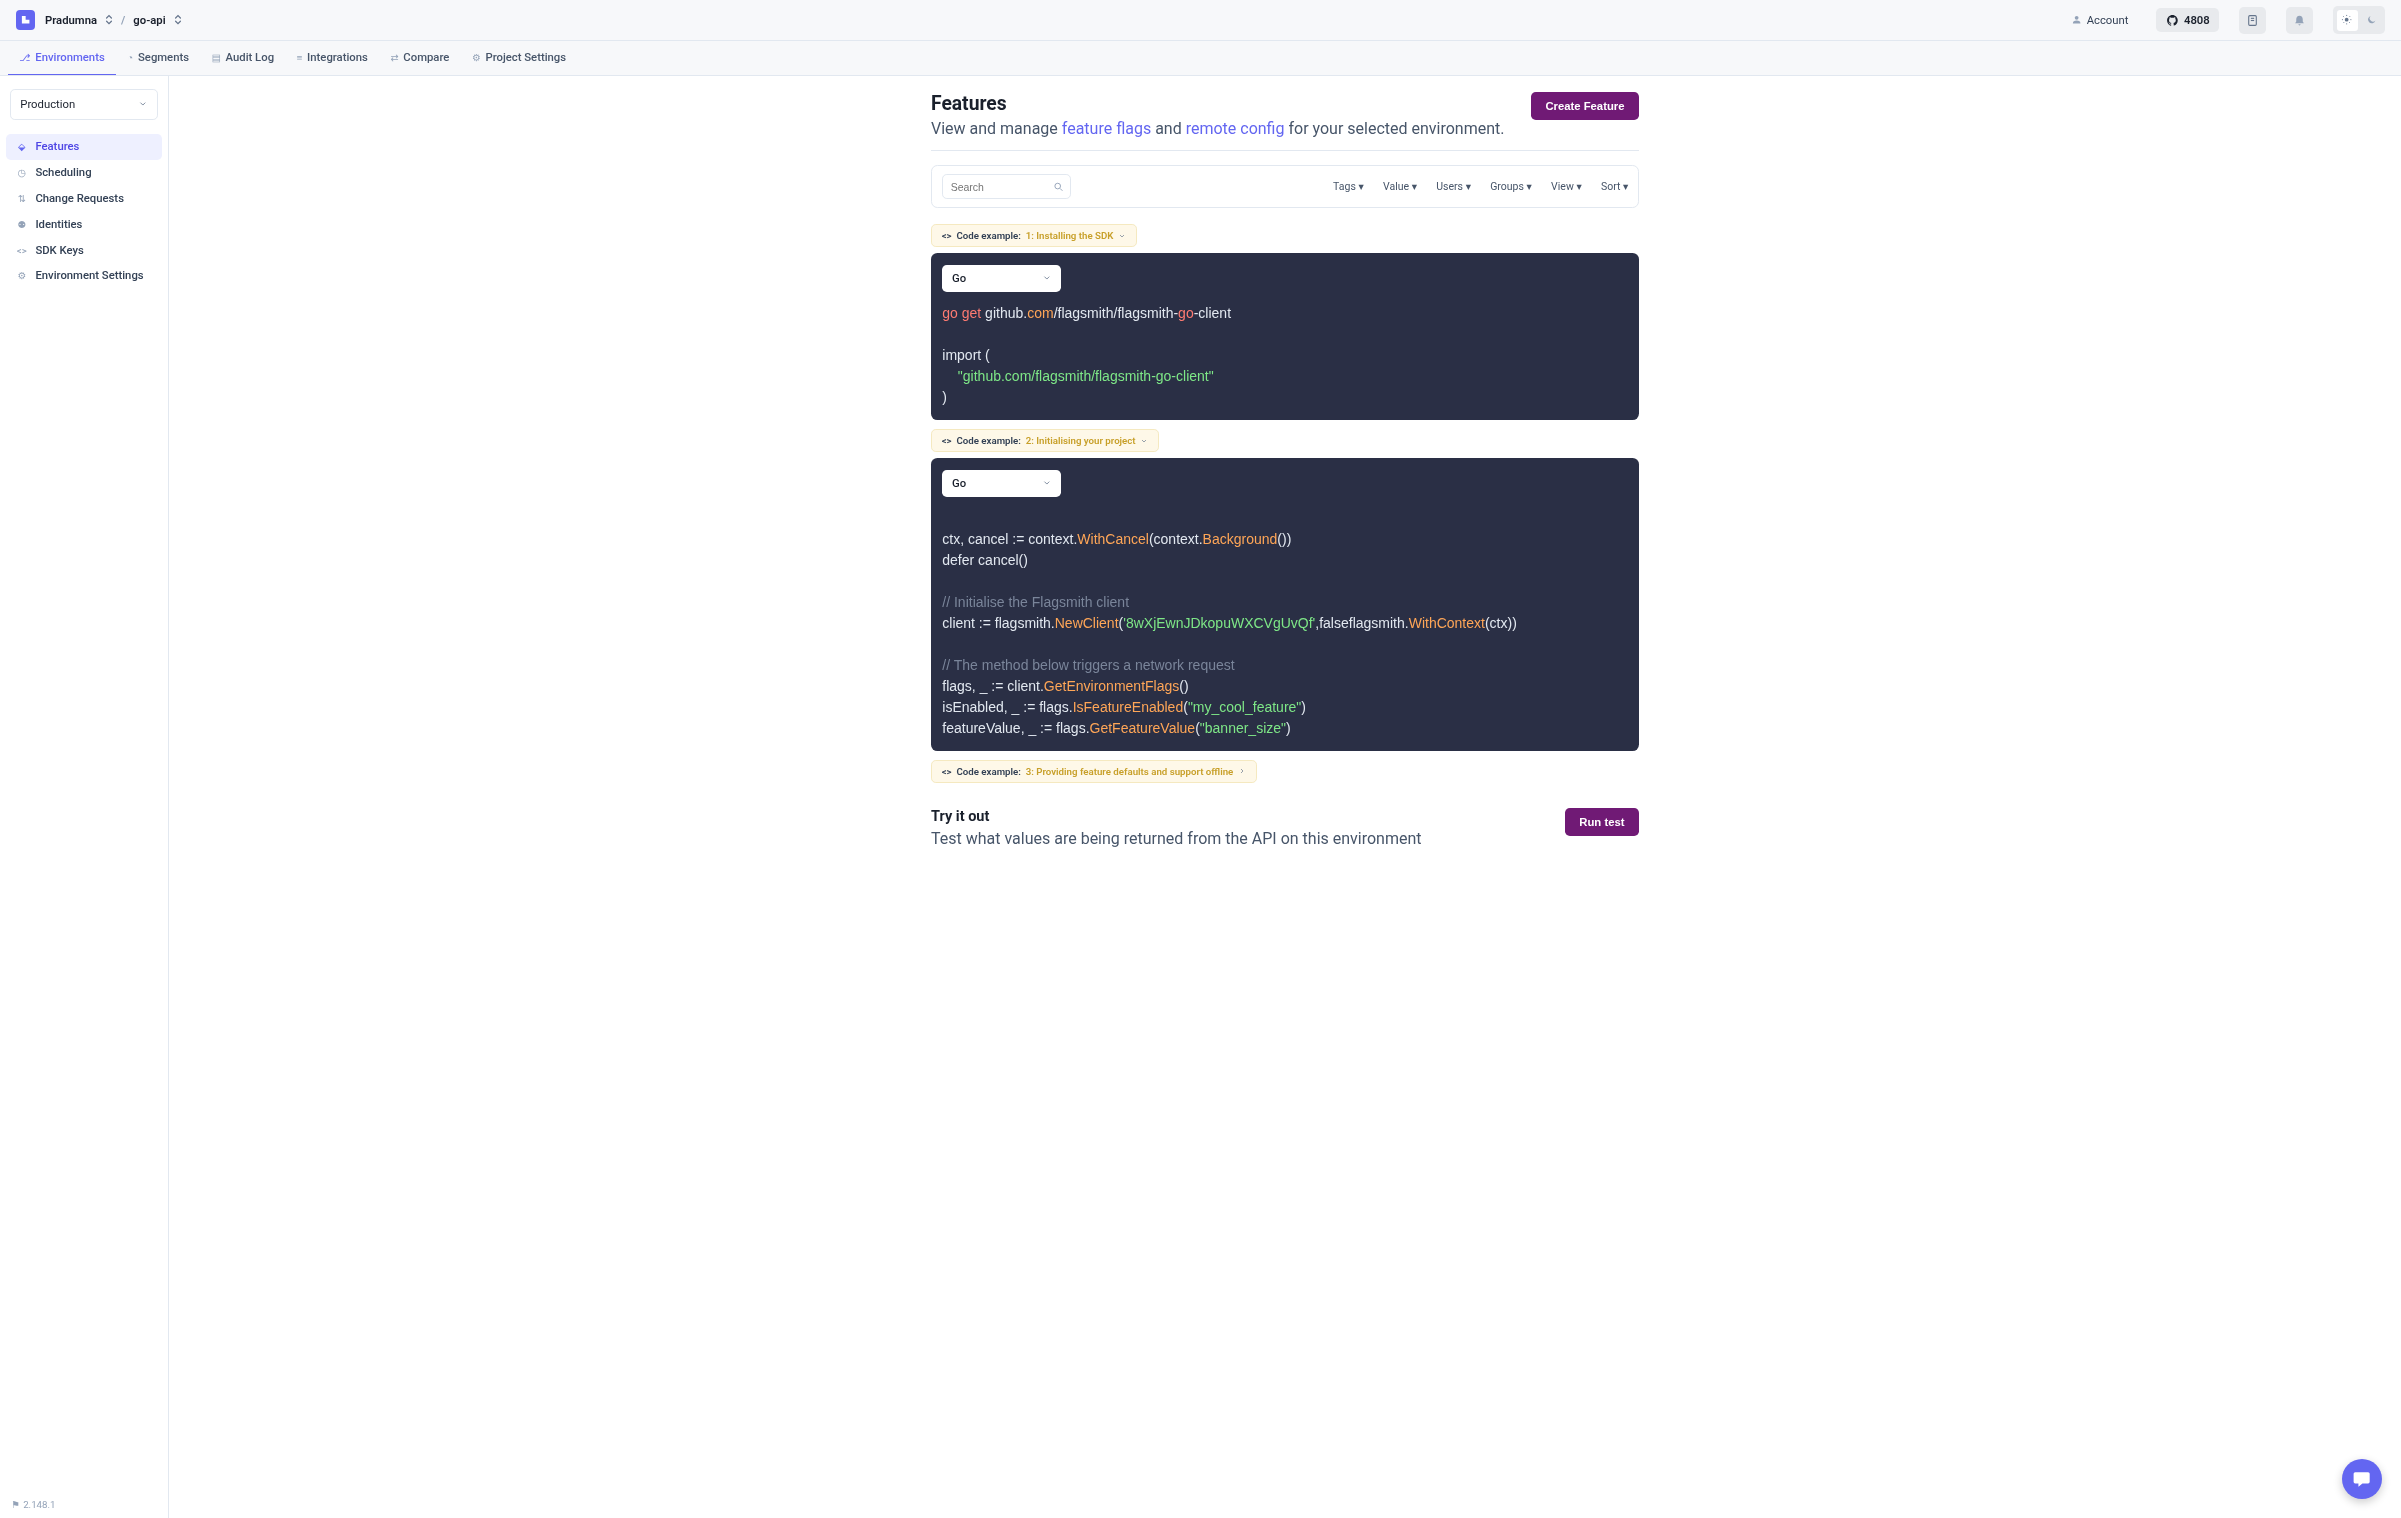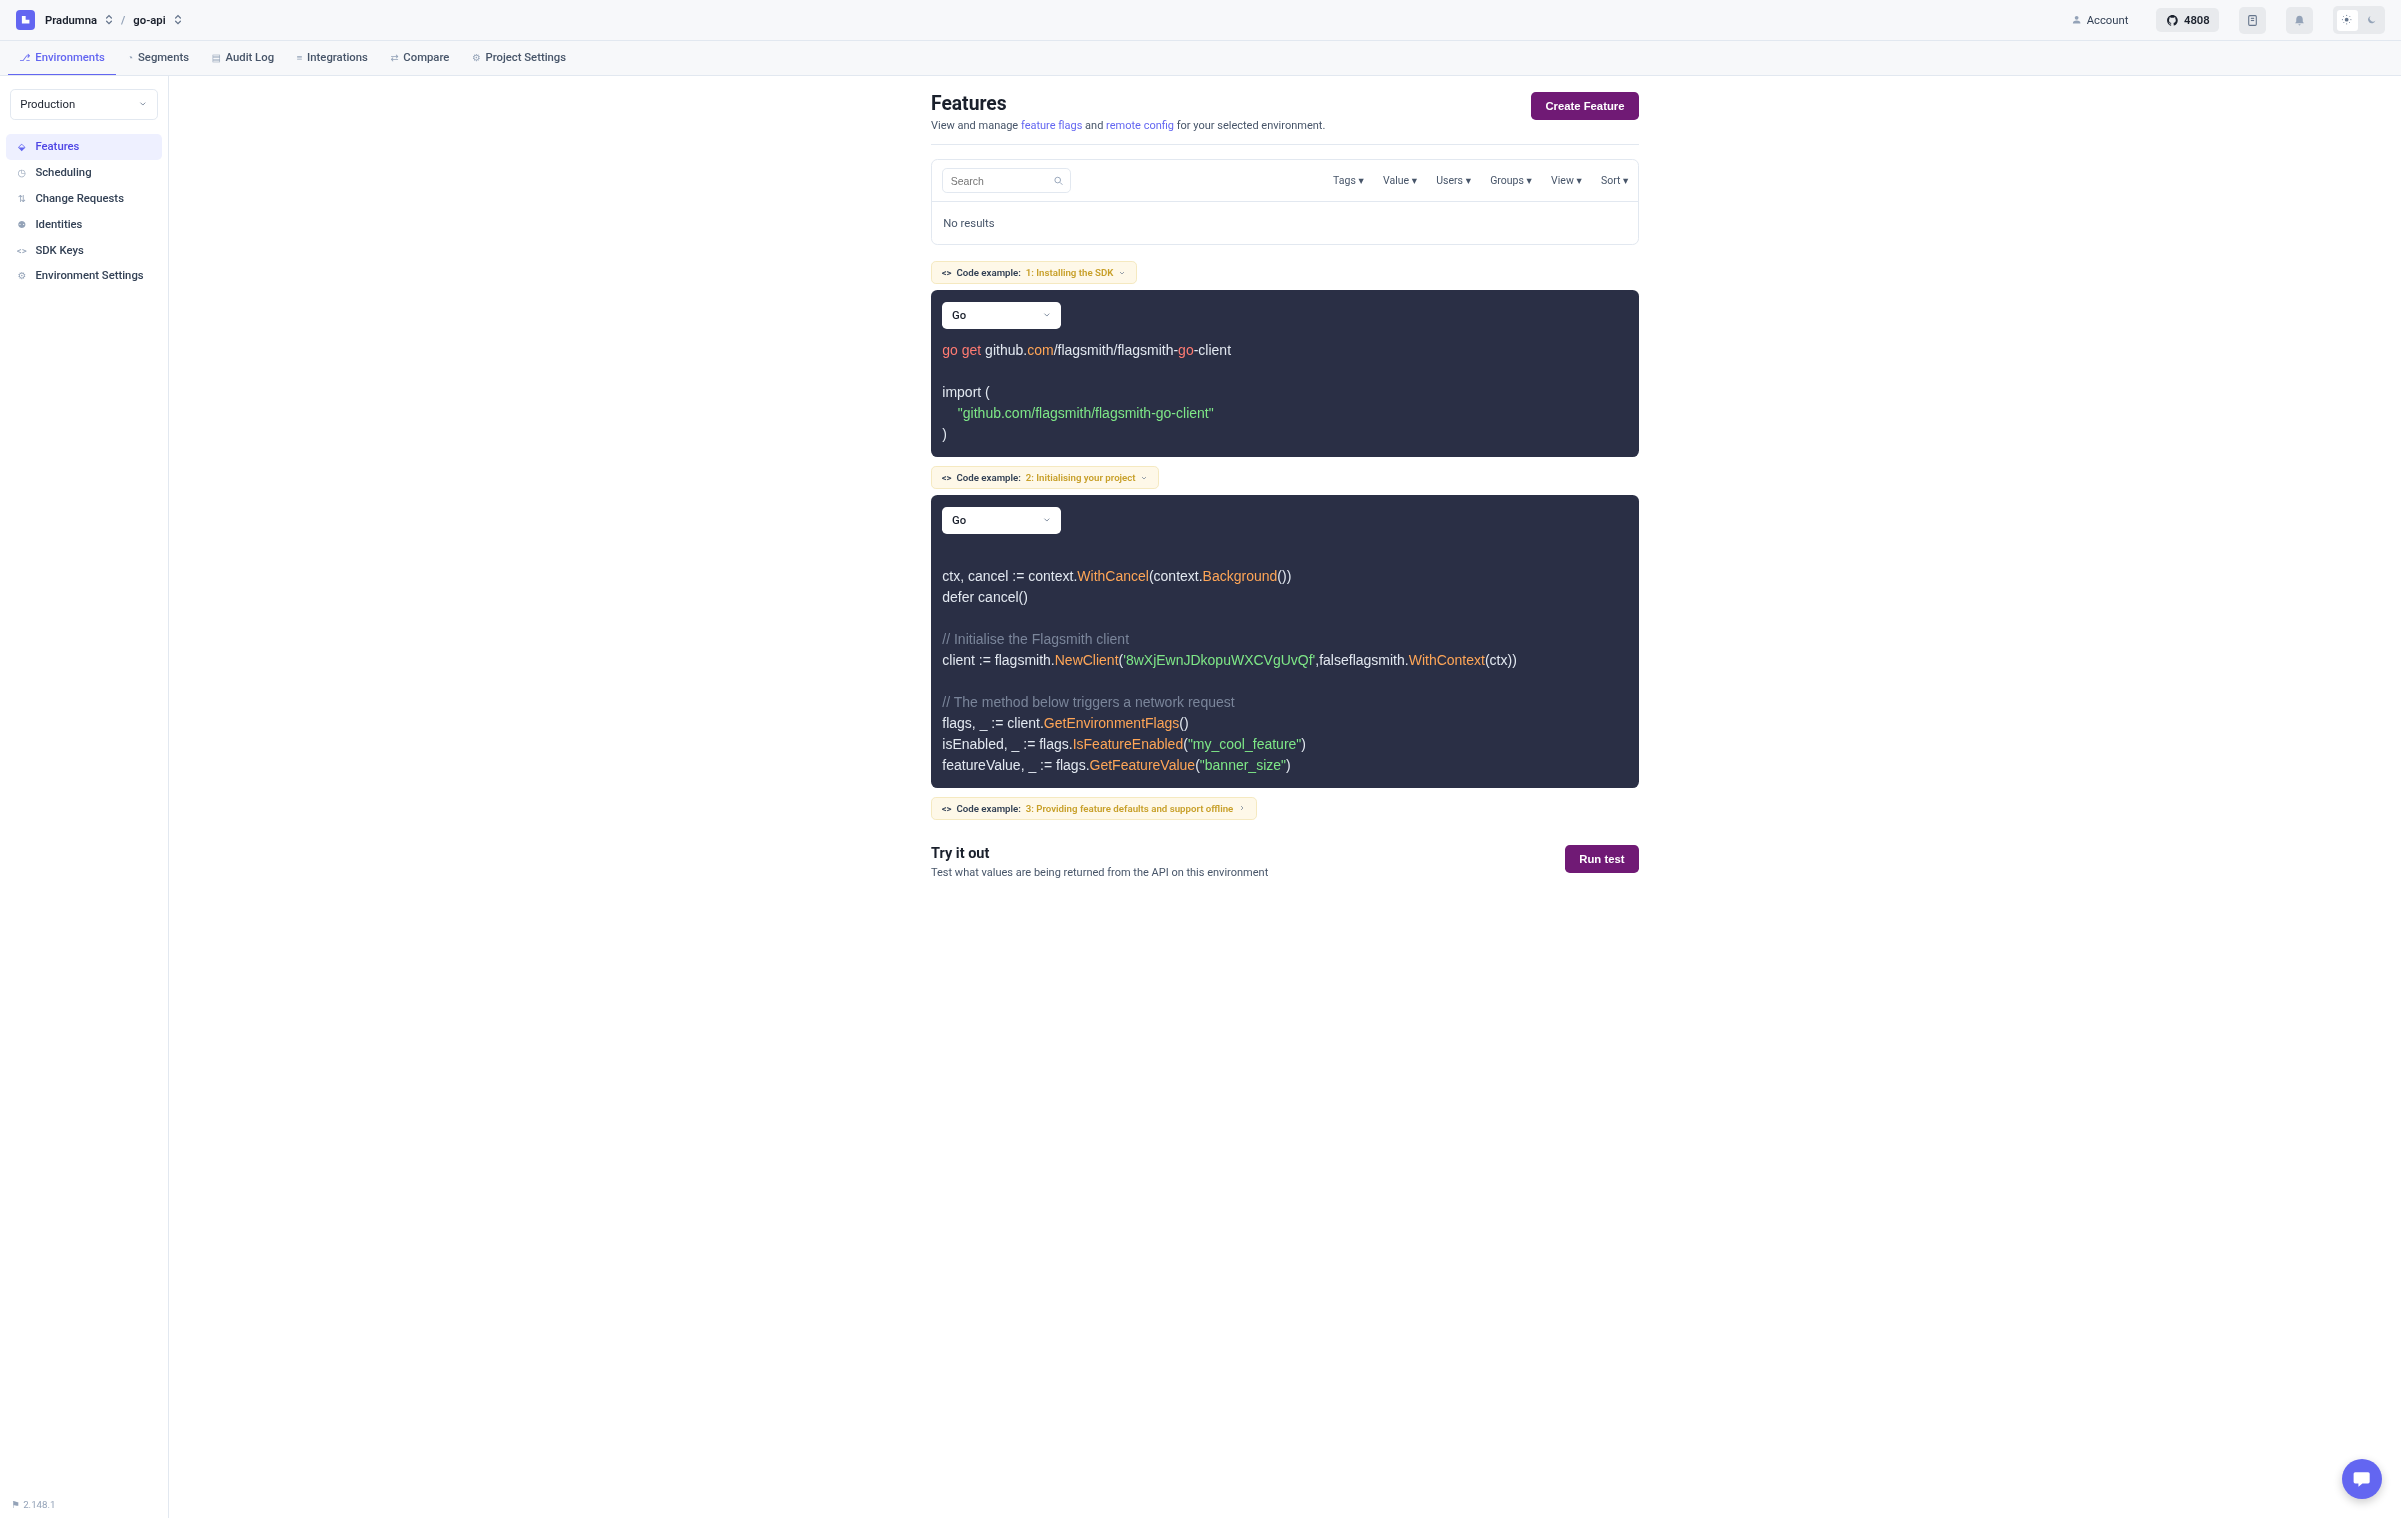--- a/index.html
+++ b/index.html
@@ -26,21 +26,21 @@
 .env-select { border: 0.8px solid #e2e8f0; border-radius: 4.8px; padding: 8px 9.7px; display: flex; align-items: center; justify-content: space-between; cursor: pointer; margin-bottom: 14.5px; margin-left:3.2px; margin-right:3.2px;gap:8px;}
 .nav-item { display: flex; align-items: center; gap: 8px; padding: 6.4px 9.7px; border-radius: 4.8px; cursor: pointer; color: #334155; font-weight: 500;}
 .nav-item.active { background: #eef0ff; color: #4f46e5; }
 .nav-icon { font-size: 9.7px; width: 11.3px; text-align: center; color: #94a3b8; }
 .nav-item.active .nav-icon { color: #6366f1; }
 .version { position: absolute; bottom: 8px; left: 11.3px; font-size: 9.7px; color: #94a3b8; display:flex; align-items:center; gap:3.2px;}
 .main { flex: 1; padding: 16px 0 48px 0; display: flex; justify-content: center; }
 .content { width: 708px; }
 .page-header { display: flex; justify-content: space-between; align-items: flex-start; padding-bottom: 11.3px; border-bottom: 0.8px solid #e2e8f0; margin-bottom: 14.5px;}
 .page-title { font-size: 19.3px; font-weight: 700; margin-bottom: 4.8px; }
-.page-sub { color: #475569; font-size: 11px; }
+.page-sub { color: #475569; font-size: 16px; }
 .link { color: #6366f1; }
 .btn-primary { background: #701a75; color: #fff; border: none; padding: 8px 14.5px; border-radius: 4.8px; font-weight: 600; cursor: pointer; font-size: 11.3px;}
 .filters-panel { border: 0.8px solid #e2e8f0; border-radius: 6.4px; margin-bottom: 16px;}
 .filter-row { display: flex; align-items: center; padding: 8px 9.7px; gap: 16px;}
 .search-box { position: relative; width: 129px;}
 .search-box input { width: 100%; padding: 5.6px 22.5px 5.6px 8px; border: 0.8px solid #e2e8f0; border-radius: 4.8px; font-size: 10.5px;}
 .search-box .s-icon { position: absolute; right: 6.4px; top: 50%; transform: translateY(-50%); color: #94a3b8; }
 .filter-links { margin-left: auto; display: flex; gap: 19.3px; }
 .filter-link { color: #475569; cursor: pointer; font-size: 10.5px; }
 .no-results { padding: 14.5px 11.3px; color: #475569; border-top: 0.8px solid #e2e8f0;}
@@ -223,21 +223,20 @@
           </div>
           <div class="filter-links">
             <span class="filter-link"><span>Tags</span> ▾</span>
             <span class="filter-link"><span>Value</span> ▾</span>
             <span class="filter-link"><span>Users</span> ▾</span>
             <span class="filter-link"><span>Groups</span> ▾</span>
             <span class="filter-link"><span>View</span> ▾</span>
             <span class="filter-link"><span>Sort</span> ▾</span>
           </div>
         </div>
-        <div class="no-results">No results</div>
       </div>
 
       <div class="code-ex-label">
         <span>&lt;&gt;</span>
         <span>Code example:</span>
         <span class="code-ex-step">1: Installing the SDK</span>
         <svg width="8" height="8" viewBox="0 0 24 24">
             <path d="M6 9 L12 15 L18 9" stroke="#64748b" stroke-width="2" fill="none"></path>
           </svg>
       </div>

